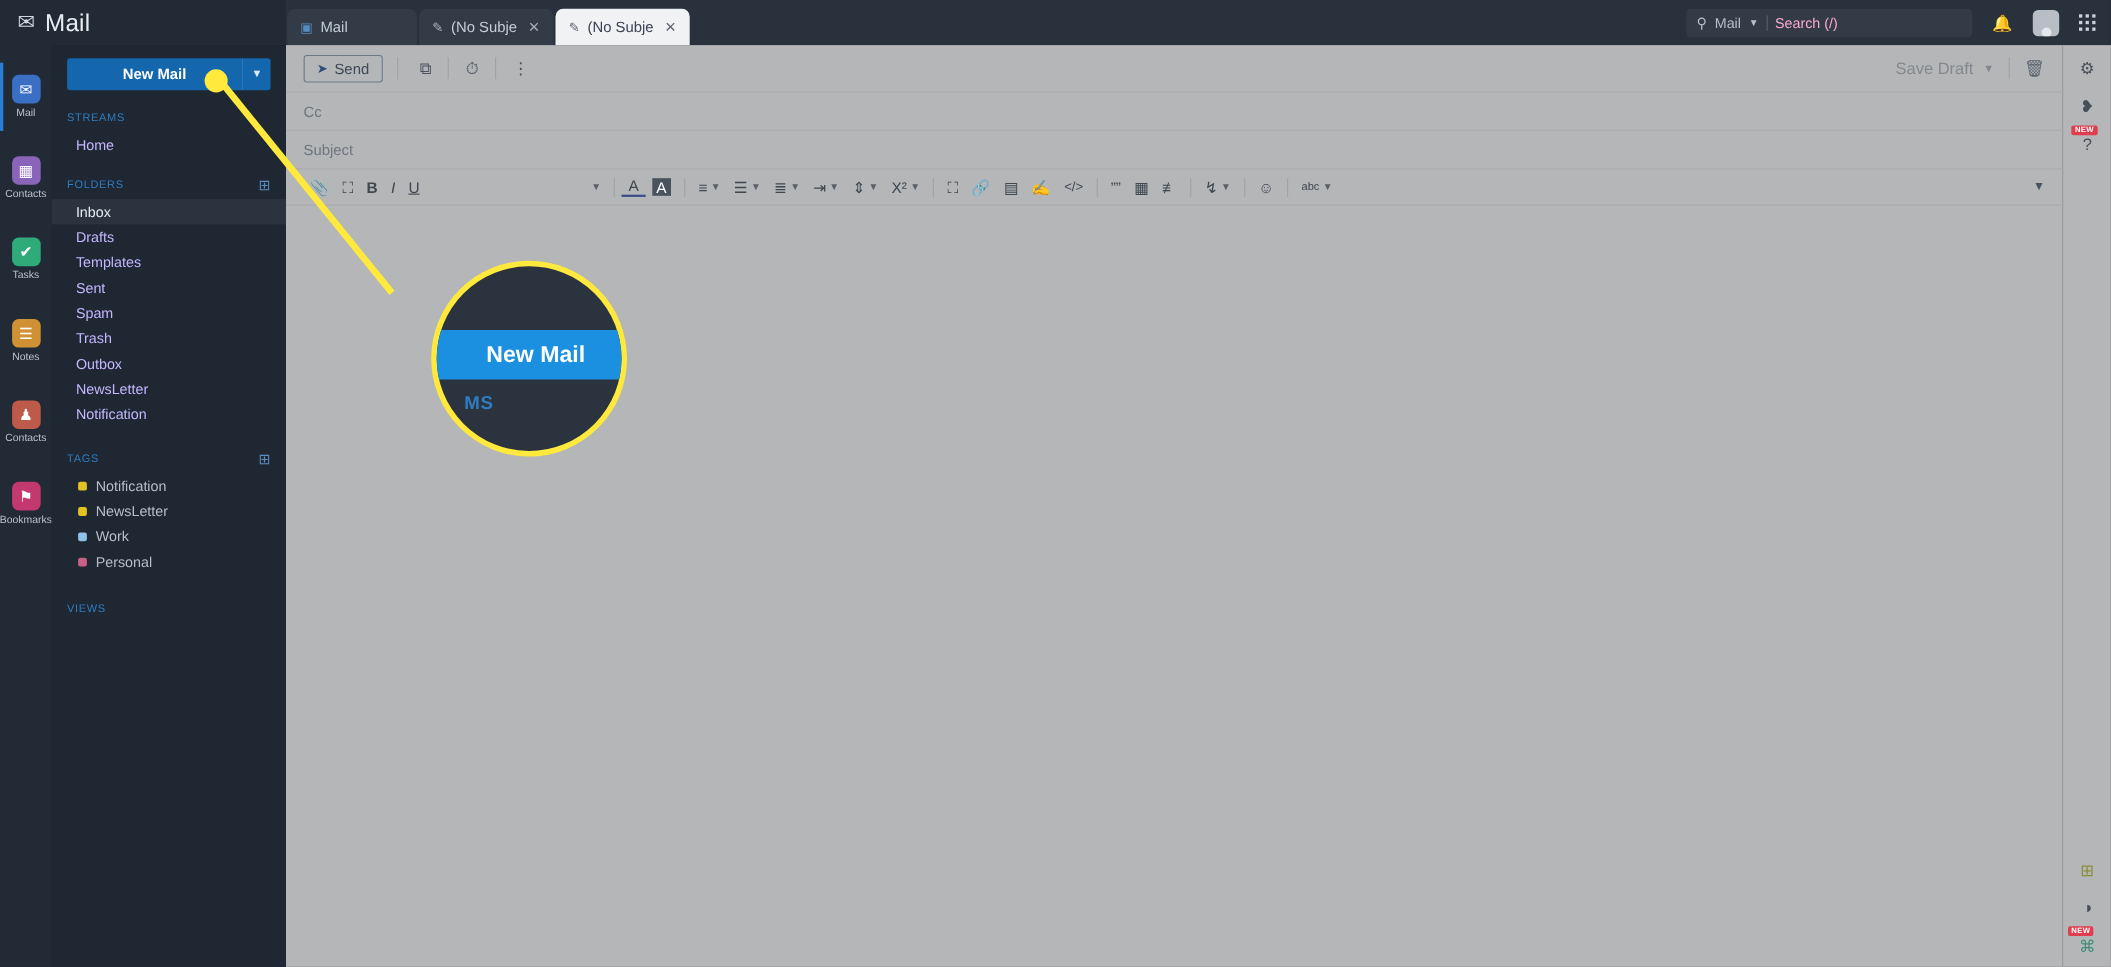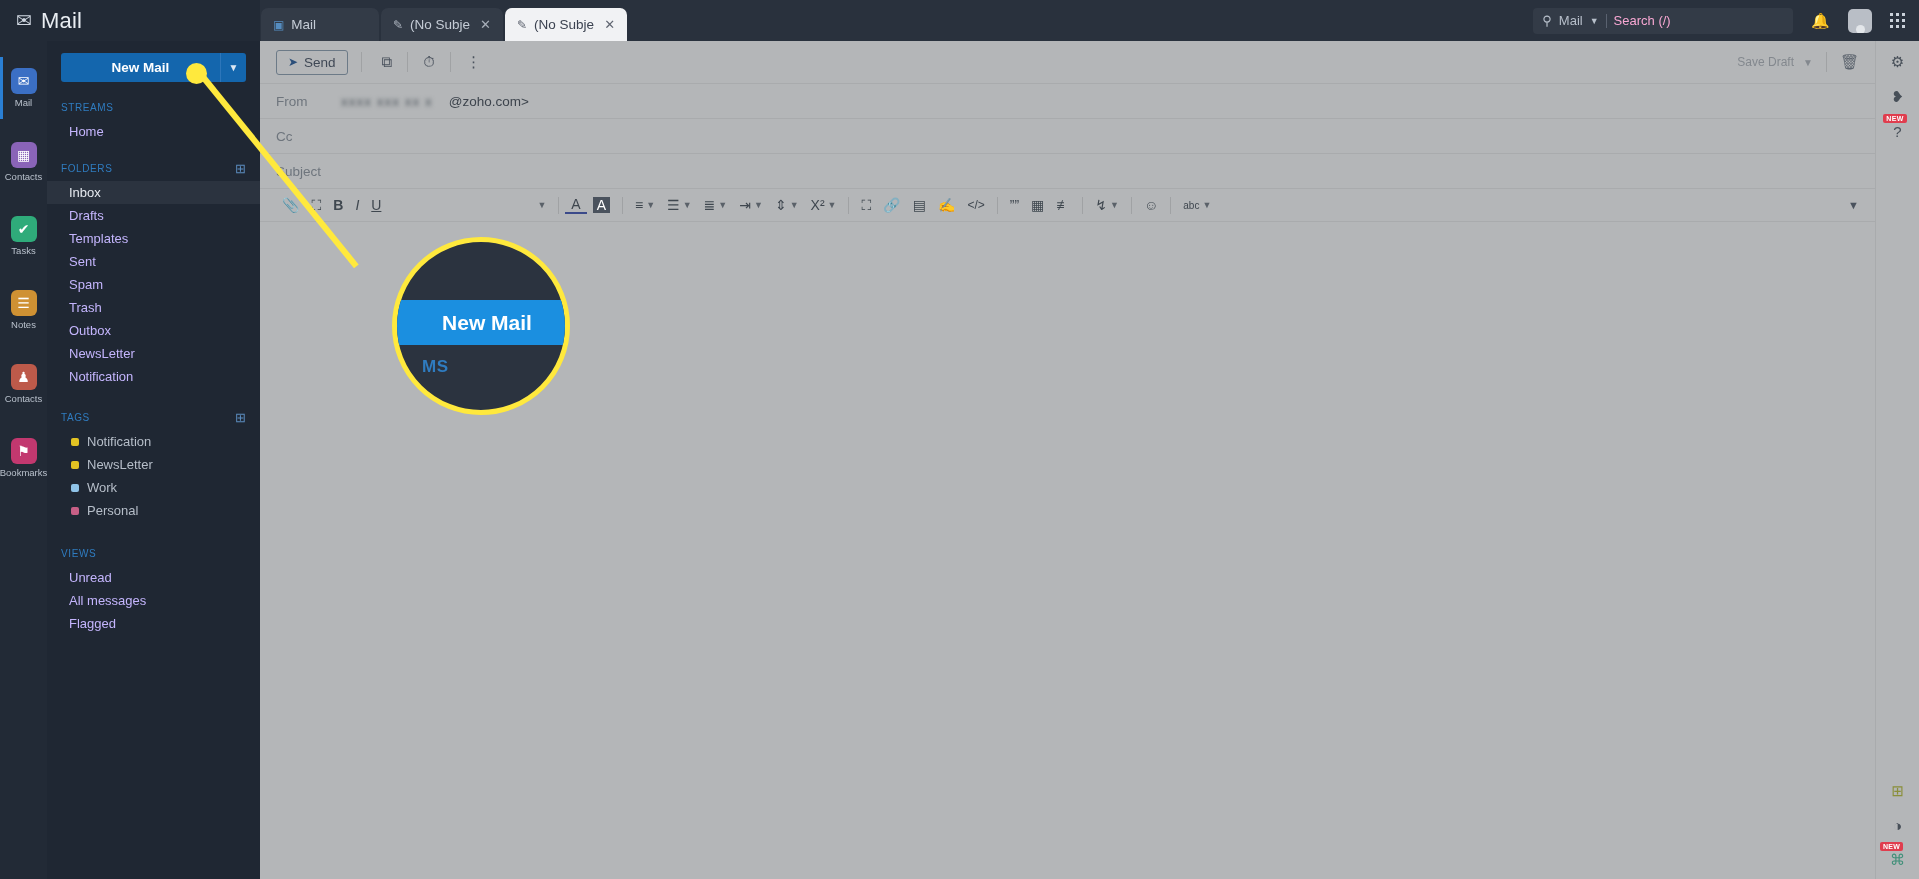--- a/index.html
+++ b/index.html
@@ -110,21 +110,21 @@
   }
   #send{
     height:25px; padding:0 11px; border:1px solid #6c7a87; border-radius:3px;
     display:flex; align-items:center; gap:6px; font-size:13.5px; color:#3f4855;
     cursor:pointer;
   }
   #send .pl{ color:#2b4f7a; font-size:12px; }
   .tsep{ width:1px;height:20px;background:#a0a2a4;margin:0 13px; }
   .tbtn{ color:#4a525d; font-size:15px; cursor:pointer; padding:0 7px; }
   #ctoolbar .right{ margin-left:auto; display:flex; align-items:center; gap:0; }
-  #savedraft{ font-size:12px;color:#83888e;cursor:pointer; }
+  #savedraft{ font-size:15px;color:#83888e;cursor:pointer; }
   #savedraft-c{ font-size:10px;color:#83888e;margin-left:9px;cursor:pointer;}
   #trash{ font-size:15px;color:#5b636d;cursor:pointer; }
 
   .frow{
     height:35px; display:flex; align-items:center; padding:0 16px;
     border-bottom:1px solid #a9abad; font-size:13.5px;
   }
   .flab{ width:35px; color:#6e757d; }
   .fval{ color:#3d444d; }
   .bcc{ margin-left:auto; color:#6e757d; font-size:12.5px; cursor:pointer; }
@@ -309,25 +309,20 @@
     </div>
     <div class="tag">
       <i style="background:#c75f86;"></i>
       <span>Personal</span>
     </div>
   </div>
 
   <div class="sec" style="margin-top:24px;">
     <span class="t">VIEWS</span>
   </div>
-  <div class="g1">
-    <div class="nav">Unread</div>
-    <div class="nav">All messages</div>
-    <div class="nav">Flagged</div>
-  </div>
 </div>
 
 <div id="compose">
 
   <div id="ctoolbar">
     <div id="send">
       <span class="pl">➤</span>
       <span>Send</span>
     </div>
     <span class="tsep"></span>
@@ -338,25 +333,20 @@
     <span class="tbtn">⋮</span>
 
     <div class="right">
       <span id="savedraft">Save Draft</span>
       <span id="savedraft-c">▼</span>
       <span class="tsep"></span>
       <span id="trash">🗑</span>
     </div>
   </div>
 
-  <div class="frow">
-    <span class="flab">From</span>
-    <span class="blur" style="margin-left:30px;">xxxx xxx xx x</span>
-    <span class="fval" style="margin-left:16px;">@zoho.com&gt;</span>
-  </div>
 
 
   <div class="frow">
     <span class="flab">Cc</span>
     <span class="fval"></span>
   </div>
 
   <div class="frow">
     <span style="color:#6e757d;">Subject</span>
   </div>

